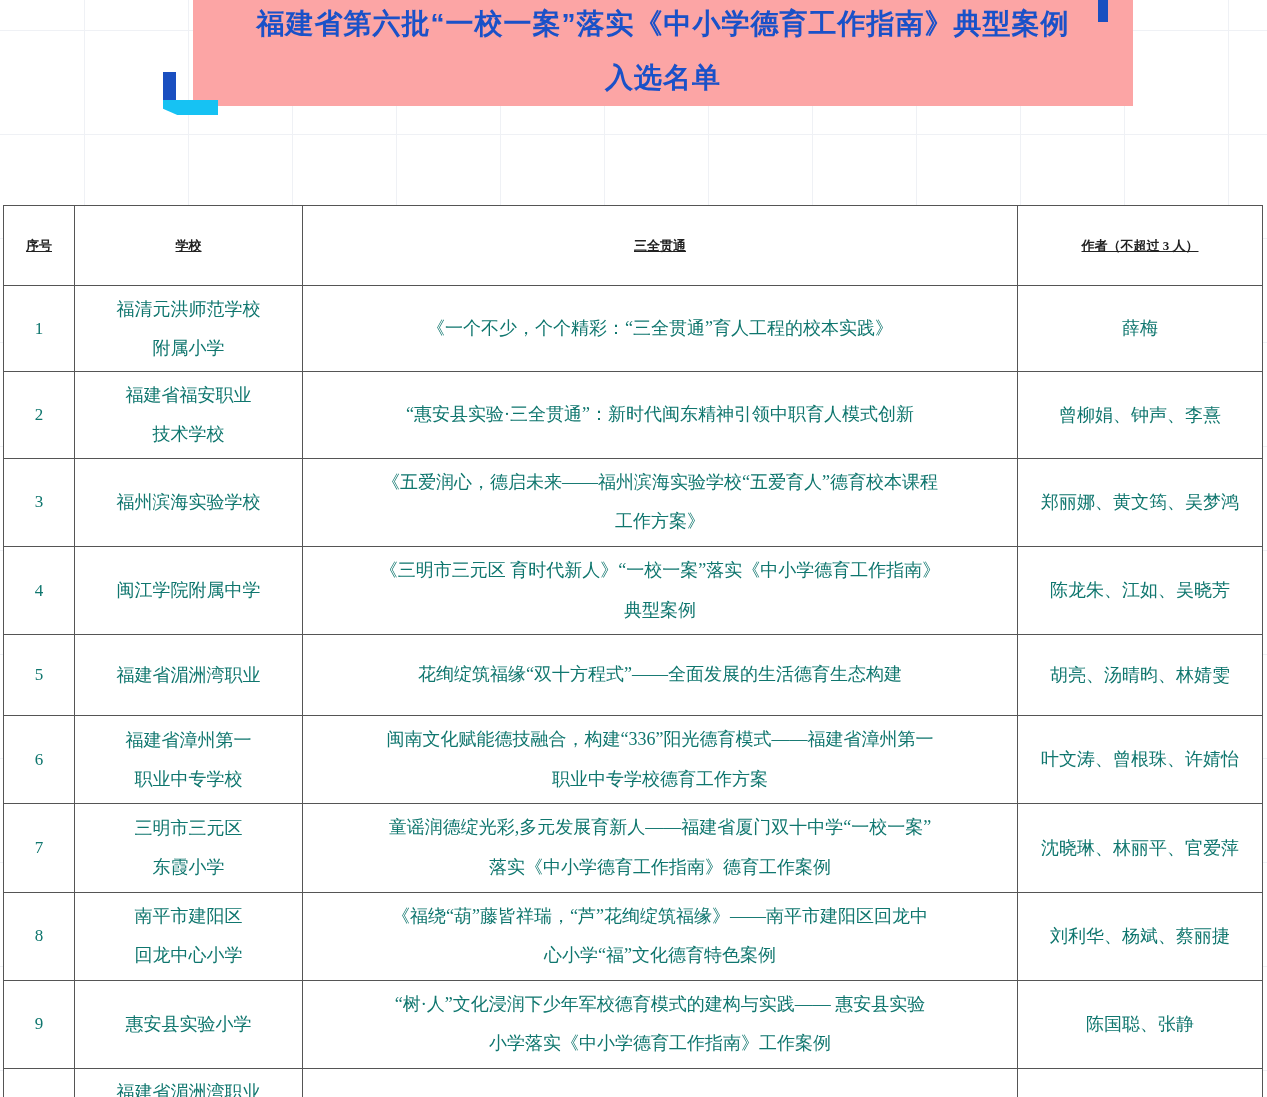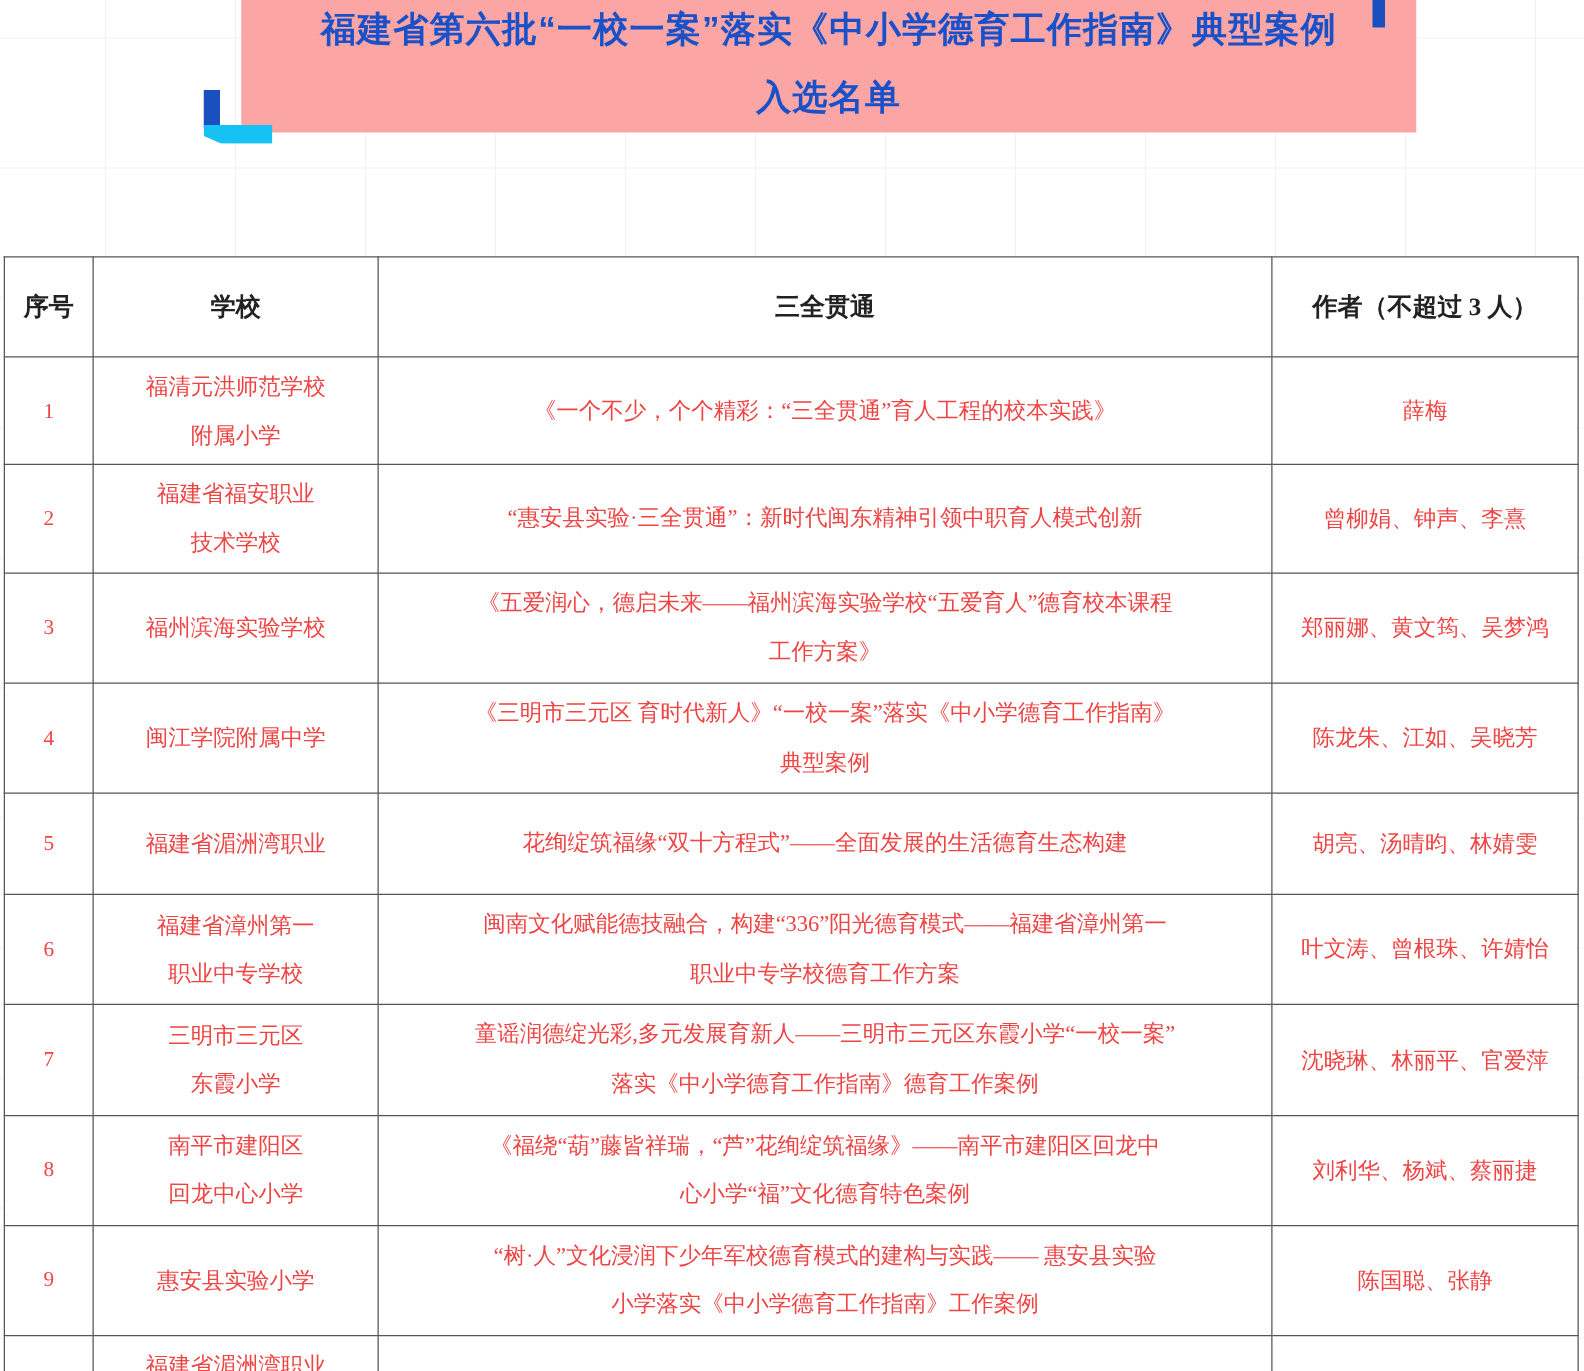--- a/index.html
+++ b/index.html
@@ -37,22 +37,22 @@
   table.cases{
     position:absolute;left:3px;top:205px;width:1259px;
     border-collapse:collapse;table-layout:fixed;background:#ffffff;
   }
   table.cases th,table.cases td{
     border:1px solid #555555;text-align:center;vertical-align:middle;
     padding:4px 10px;box-sizing:border-box;
   }
   thead tr{height:80px;}
   tbody tr{height:81px;}
-  th{font-size:20px;font-weight:bold;color:#222222;white-space:pre-line;}
-  td{font-size:18px;color:#ef4444;white-space:pre-line;}
+  th{font-size:13px;font-weight:bold;color:#222222;white-space:pre-line;text-decoration:underline;}
+  td{font-size:18px;color:#0f766e;white-space:pre-line;}
   td.c-no{font-size:17px;}
   td.c-school{line-height:2.15;}
   td.c-title{line-height:2.2;}
   td.c-authors{line-height:1.7;}
 </style>
 </head>
 <body>
 
 <div class="banner">
   <div class="t1">福建省第六批“一校一案”落实《中小学德育工作指南》典型案例</div>
@@ -117,21 +117,21 @@
       <td class="c-school">福建省漳州第一
 职业中专学校</td>
       <td class="c-title">闽南文化赋能德技融合，构建“336”阳光德育模式——福建省漳州第一
 职业中专学校德育工作方案</td>
       <td class="c-authors">叶文涛、曾根珠、许婧怡</td>
     </tr>
     <tr>
       <td class="c-no">7</td>
       <td class="c-school">三明市三元区
 东霞小学</td>
-      <td class="c-title">童谣润德绽光彩,多元发展育新人——三明市三元区东霞小学“一校一案”
+      <td class="c-title">童谣润德绽光彩,多元发展育新人——福建省厦门双十中学“一校一案”
 落实《中小学德育工作指南》德育工作案例</td>
       <td class="c-authors">沈晓琳、林丽平、官爱萍</td>
     </tr>
     <tr>
       <td class="c-no">8</td>
       <td class="c-school">南平市建阳区
 回龙中心小学</td>
       <td class="c-title">《福绕“葫”藤皆祥瑞，“芦”花绚绽筑福缘》——南平市建阳区回龙中
 心小学“福”文化德育特色案例</td>
       <td class="c-authors">刘利华、杨斌、蔡丽捷</td>

